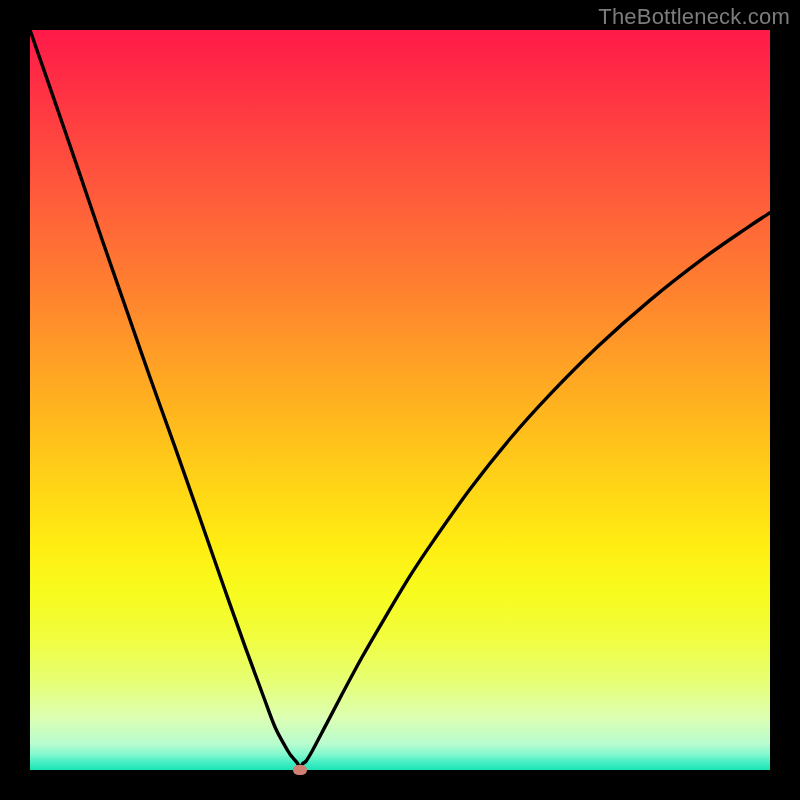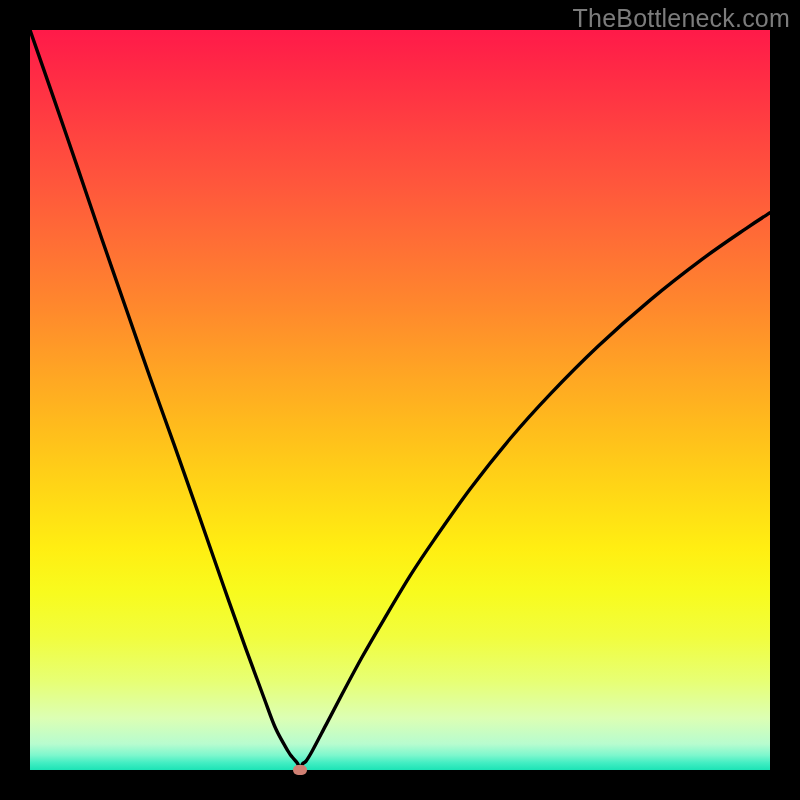--- a/index.html
+++ b/index.html
@@ -9,21 +9,21 @@
     width: 800px;
     height: 800px;
     background: #000;
   }
   .watermark {
     position: absolute;
     top: 4px;
     right: 10px;
     color: #7c7c7c;
     font-family: Arial, Helvetica, sans-serif;
-    font-size: 25px;
+    font-size: 22px;
     letter-spacing: 0.2px;
     z-index: 4;
   }
   .plot {
     position: absolute;
     left: 30px;
     top: 30px;
     width: 740px;
     height: 740px;
   }

